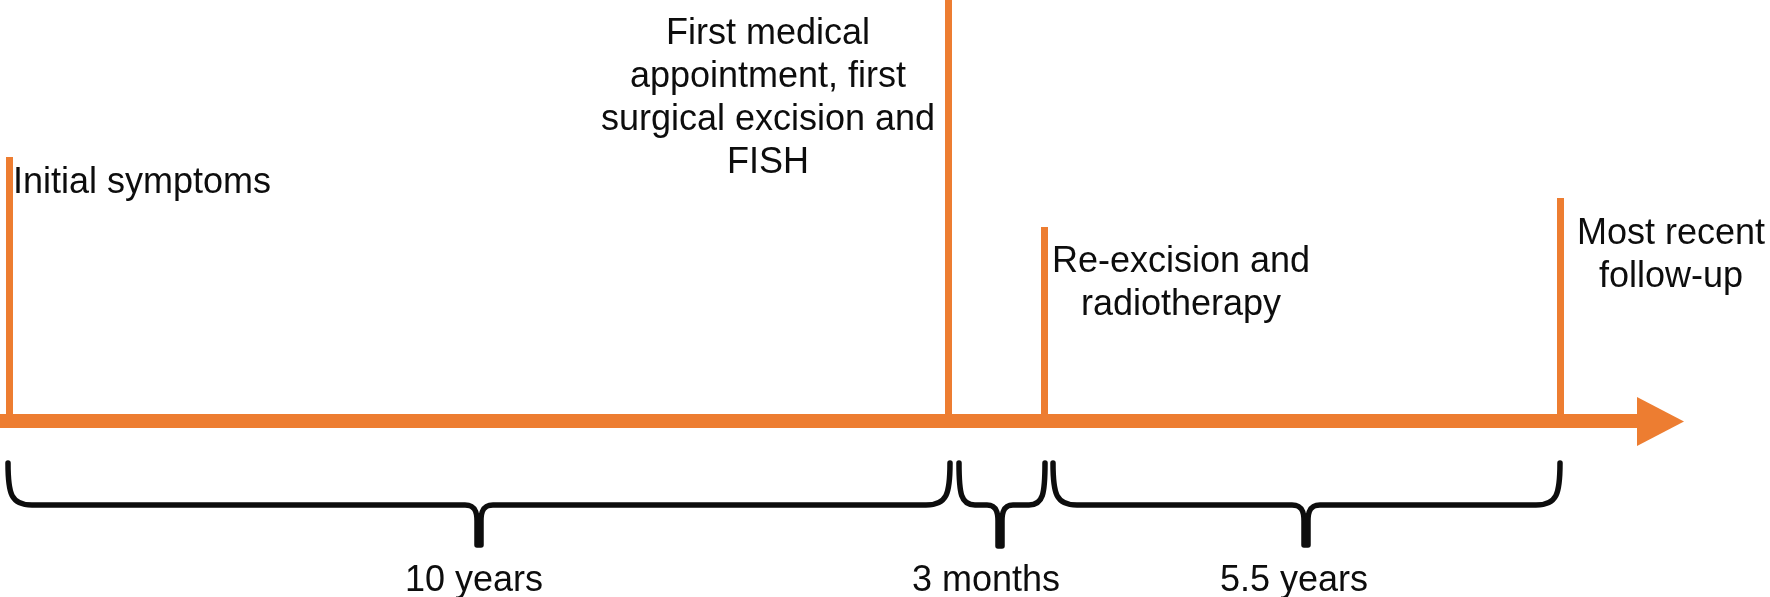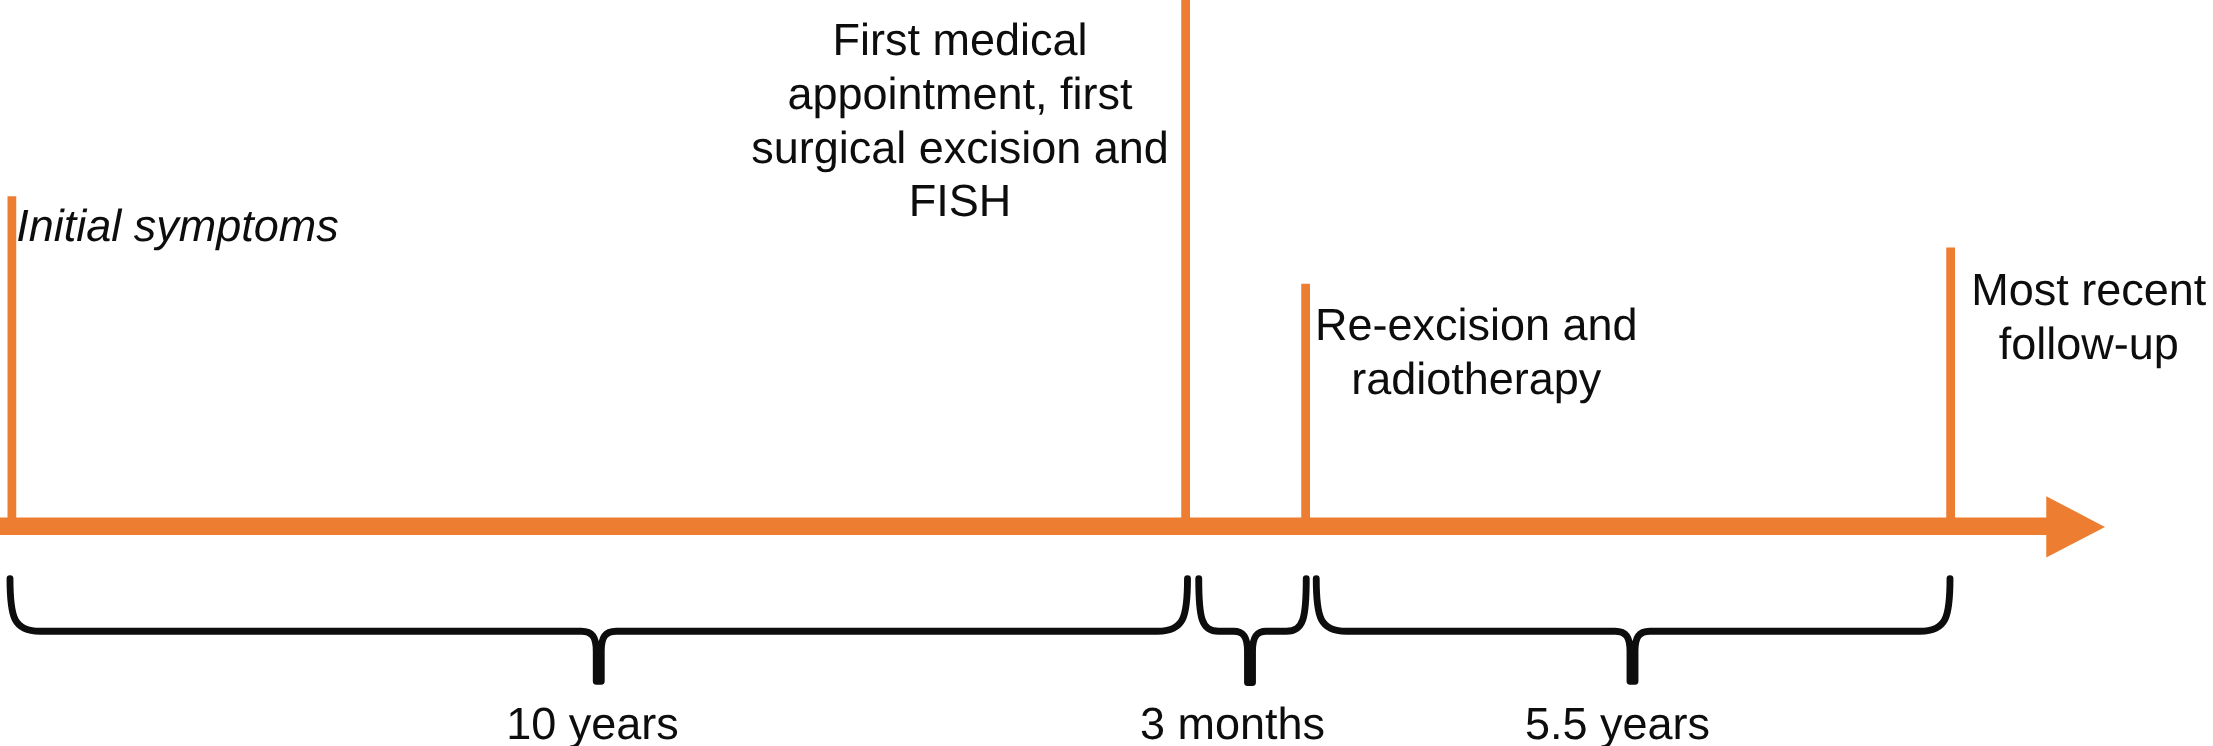--- a/index.html
+++ b/index.html
@@ -36,21 +36,21 @@
 
   
   .label {
     position: absolute;
     font-size: 36px;
     line-height: 43px;
     color: var(--ink, #0d0d0d);
     white-space: pre-line;
     text-align: center;
   }
-  .label.event-1 { left: 13px;   top: 159px; text-align: center; white-space: nowrap; font-style: italic; }
+  .label.event-1 { left: 13px;   top: 159px; text-align: center; white-space: nowrap; }
   .label.event-2 { left: 578px;  top: 10px;  width: 380px; }
   .label.event-3 { left: 1031px; top: 238px; width: 300px; }
   .label.event-4 { left: 1551px; top: 210px; width: 240px; }
 
   .label.interval-1 { left: 374px;  top: 557px; width: 200px; }
   .label.interval-2 { left: 886px;  top: 557px; width: 200px; }
   .label.interval-3 { left: 1194px; top: 557px; width: 200px; }
 
   
   .overlay {

